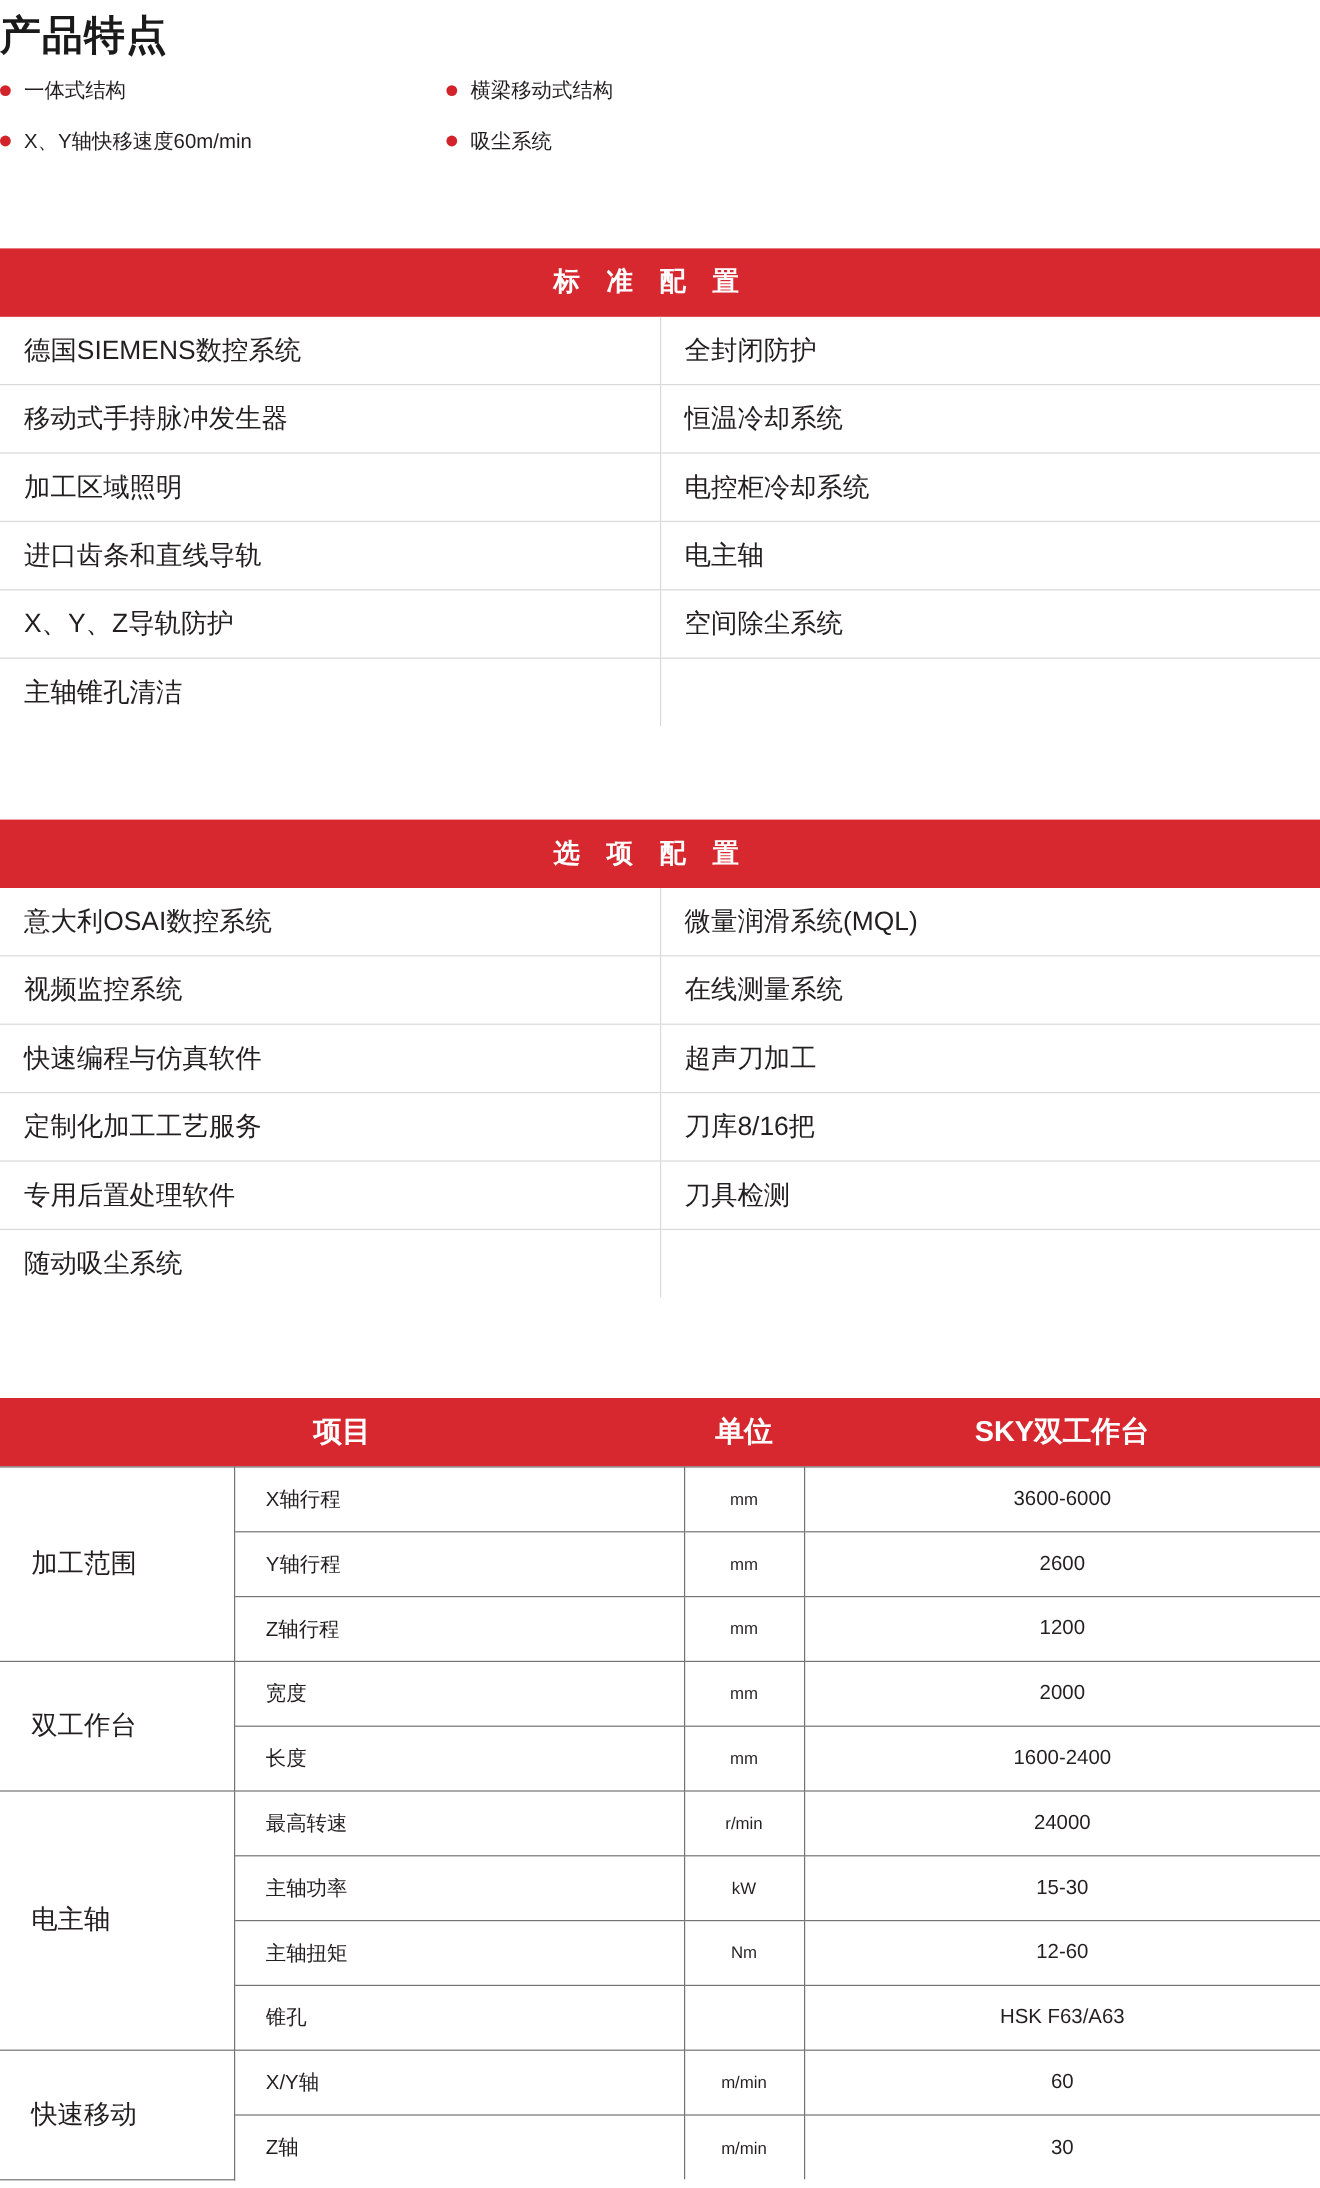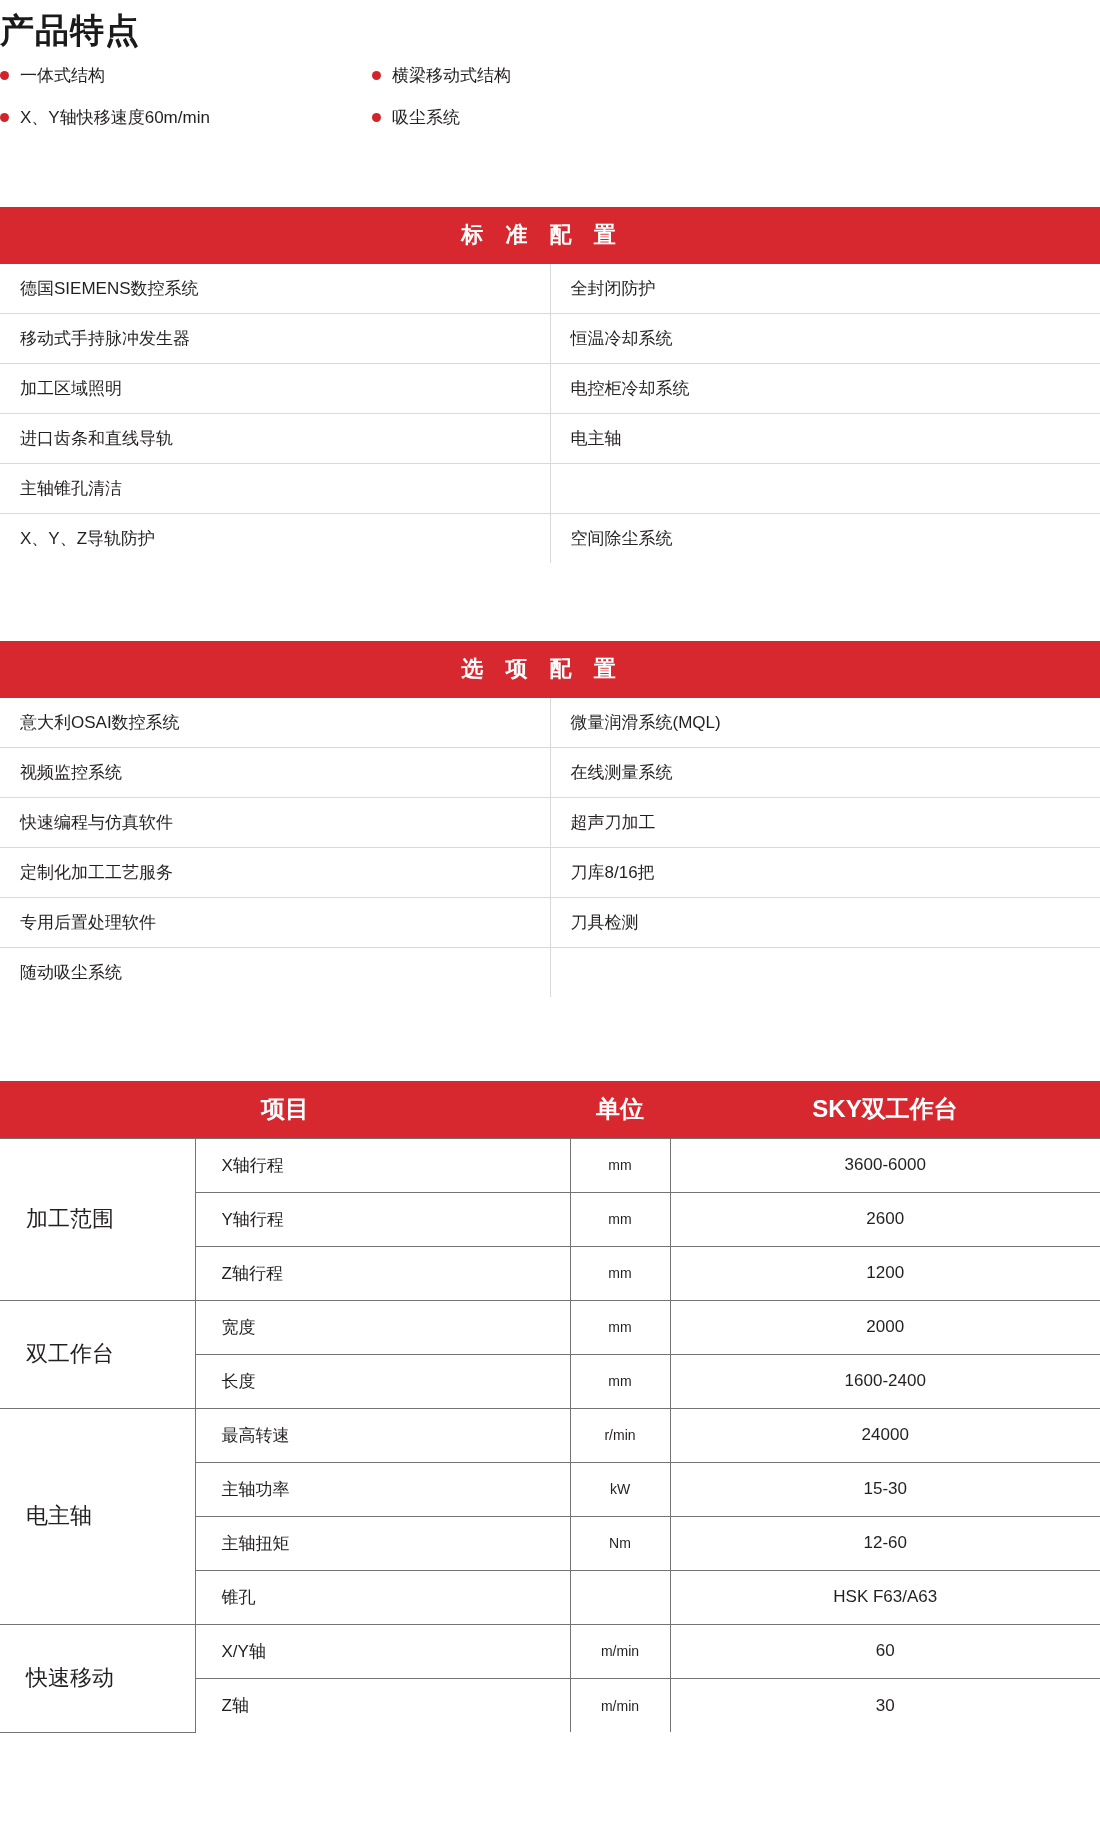--- a/index.html
+++ b/index.html
@@ -73,21 +73,21 @@
     font-size: 22px;
     font-weight: bold;
     letter-spacing: 8px;
     padding: 13px 15px 14px 0;
     border: none;
   }
   .config-table td.cell {
     border-bottom: 1px solid #d9d9d9;
     border-right: 1px solid #d9d9d9;
     padding: 13px 0 13px 20px;
-    font-size: 17px;
+    font-size: 22px;
     color: #231f20;
     height: 48px;
     vertical-align: middle;
   }
   .config-table td.cell.last {
     border-right: none;
   }
   .config-table tr:last-child td.cell {
     border-bottom: none;
   }
@@ -182,26 +182,26 @@
       </tr>
       <tr>
         <td class="cell">加工区域照明</td>
         <td class="cell last">电控柜冷却系统</td>
       </tr>
       <tr>
         <td class="cell">进口齿条和直线导轨</td>
         <td class="cell last">电主轴</td>
       </tr>
       <tr>
+        <td class="cell">X、Y、Z导轨防护</td>
+        <td class="cell last">空间除尘系统</td>
+      </tr>
+      <tr>
         <td class="cell">主轴锥孔清洁</td>
         <td class="cell last"></td>
-      </tr>
-      <tr>
-        <td class="cell">X、Y、Z导轨防护</td>
-        <td class="cell last">空间除尘系统</td>
       </tr>
     </tbody>
   </table>
 
   <div class="block-gap-b"></div>
 
   <table class="config-table">
     <tbody>
       <tr class="cfg-header">
         <td colspan="2">选 项 配 置</td>

